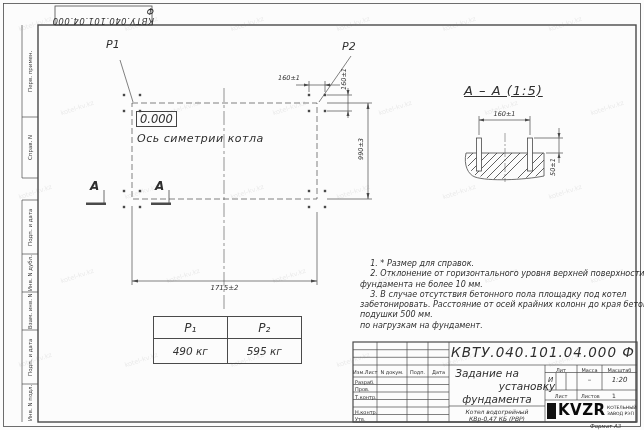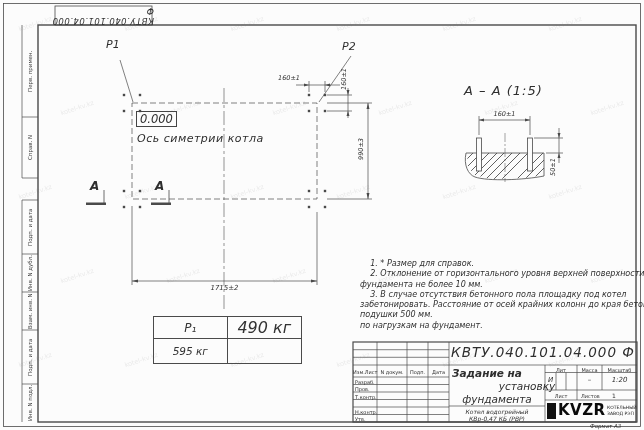--- a/index.html
+++ b/index.html
@@ -168,42 +168,43 @@
   <span class="txt it" style="left:342px;top:40px;font-size:11px;">P2</span>
   <span class="txt it" style="left:278px;top:74px;font-size:6.5px;">160±1</span>
   <span class="rdim" style="left:340px;top:90px;">160±1</span>
   <span class="rdim" style="left:357px;top:160px;">990±3</span>
   <span class="txt it ctr" style="left:132px;top:268px;width:185px;font-size:7px;margin-top:16px;">1715±2</span>
   <span class="txt it" id="elev" style="left:136px;top:111px;">0.000</span>
   <span class="txt it" style="left:137px;top:132px;font-size:11px;letter-spacing:0.5px;text-align:center;">Ось симетрии котла</span>
   <span class="txt it" style="left:90px;top:179px;font-size:12px;font-weight:bold;">А</span>
   <span class="txt it" style="left:155px;top:179px;font-size:12px;font-weight:bold;">А</span>
 
-  <span class="txt it" style="left:464px;top:83px;font-size:13px;letter-spacing:1px;">А – А (1:5)</span>
+  <span class="txt it" style="left:464px;top:83px;font-size:13px;letter-spacing:1px;text-decoration:underline;">А – А (1:5)</span>
   <span class="txt it ctr" style="left:479px;top:110px;width:51px;font-size:6.5px;">160±1</span>
   <span class="rdim" style="left:549px;top:176px;">50±1</span>
 
   <div id="ptable">
     <div class="hd">P₁</div>
+    <div class="hd">P₂</div>
     <div>490 кг</div>
     <div>595 кг</div>
   </div>
 
   <div class="txt" style="left:360px;top:259px;width:278px;">
     <div class="note-line">    1. * Размер для справок.</div>
     <div class="note-line">    2. Отклонение от горизонтального уровня верхней поверхности</div>
     <div class="note-line">фундамента не более 10 мм.</div>
     <div class="note-line">    3. В случае отсутствия бетонного пола площадку под котел</div>
     <div class="note-line">забетонировать. Расстояние от осей крайних колонн до края бетонной</div>
     <div class="note-line">подушки 500 мм.</div>
     <div class="note-line">по нагрузкам на фундамент.</div>
   </div>
 
   <span class="txt it ctr" style="left:449px;top:344px;width:188px;font-size:13.5px;letter-spacing:1px;">КВТУ.040.101.04.000 Ф</span>
-  <span class="txt it ctr" style="left:449px;top:367px;width:76px;font-size:10.5px;font-weight:bold;">Задание на</span>
+  <span class="txt it ctr" style="left:449px;top:367px;width:76px;font-size:10.5px;">Задание на</span>
   <span class="txt it ctr" style="left:449px;top:380px;width:96px;font-size:10.5px;padding-left:30px;">установку</span>
   <span class="txt it ctr" style="left:449px;top:393px;width:96px;font-size:10.5px;">фундамента</span>
   <span class="txt it ctr" style="left:449px;top:407.5px;width:96px;font-size:6px;">Котел водогрейный</span>
   <span class="txt it ctr" style="left:449px;top:414.5px;width:96px;font-size:6px;">КВр-0,47 КБ (РВР)</span>
 
   <span class="txt tb ctr" style="left:353px;top:369px;width:24px;">Изм.Лист</span>
   <span class="txt tb ctr" style="left:377px;top:369px;width:30px;">N докум.</span>
   <span class="txt tb ctr" style="left:407px;top:369px;width:21px;">Подп.</span>
   <span class="txt tb ctr" style="left:428px;top:369px;width:21px;">Дата</span>
 

